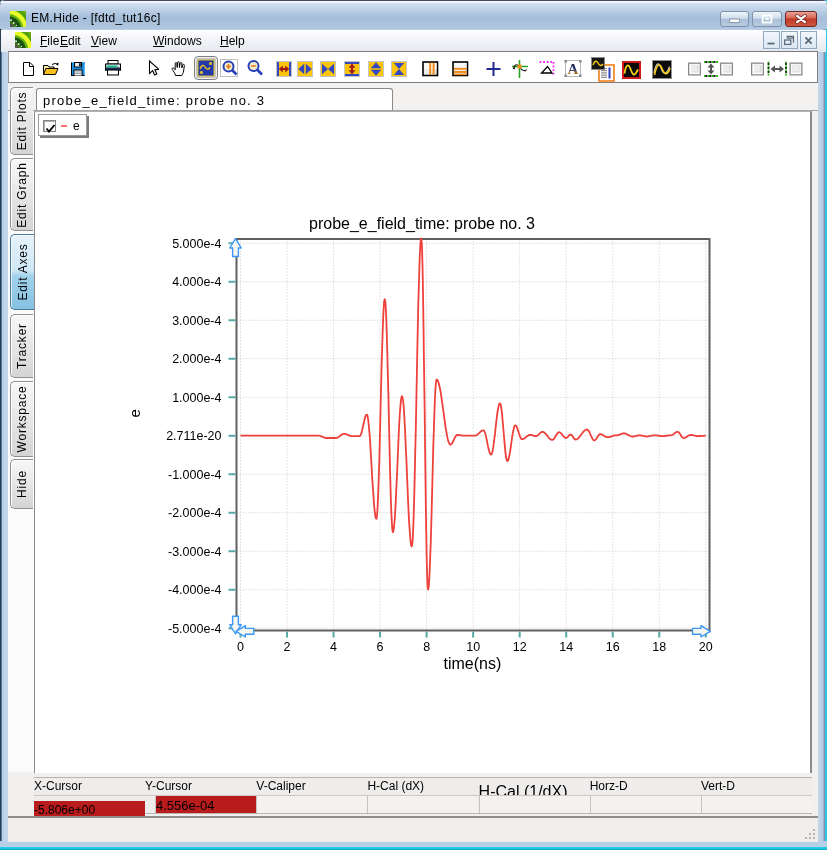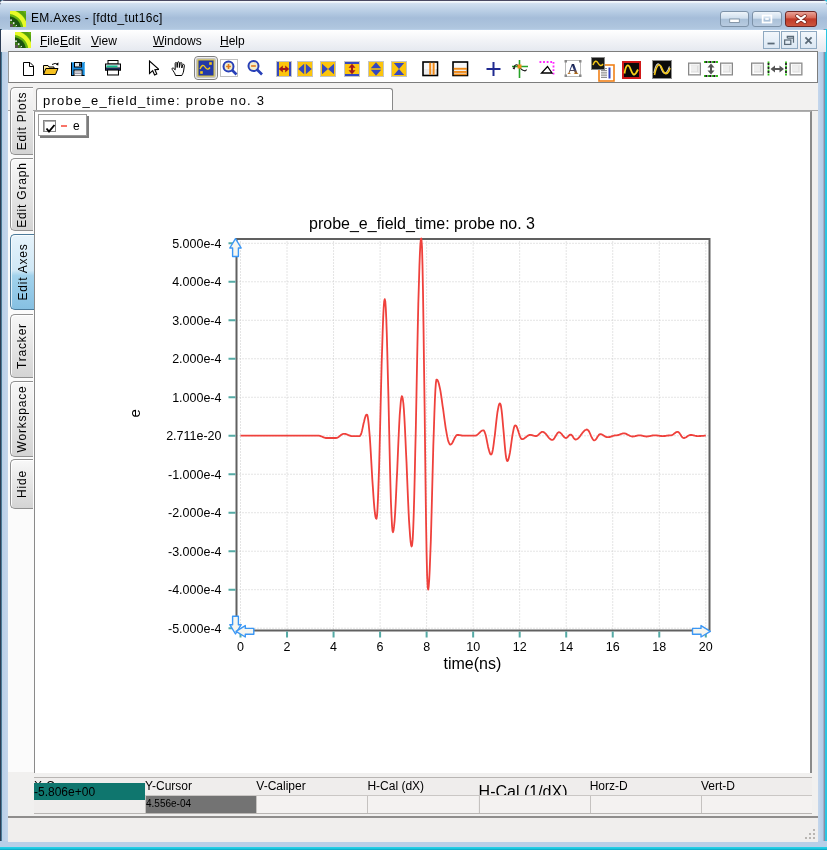--- a/index.html
+++ b/index.html
@@ -74,21 +74,21 @@
 <div class="abs" id="titlebar">
   <svg class="abs" style="left:10px;top:10px" width="16" height="16" viewBox="0 0 16 16">
       <rect width="16" height="16" fill="#68b411"></rect>
 <circle cx="-2" cy="18" r="21.5" fill="none" stroke="#55a00e" stroke-width="3"></circle>
 <circle cx="-2" cy="18" r="17.3" fill="none" stroke="#e8fa28" stroke-width="4.2"></circle>
 <circle cx="-2" cy="18" r="13" fill="#1b5410"></circle>
 <circle cx="-2" cy="18" r="7" fill="none" stroke="#3c7a14" stroke-width="2.5"></circle>
 <path d="M0.5 8.5 L6.5 15" stroke="#ffffff" stroke-width="1.6" stroke-dasharray="1.6,2.4"></path>
 <rect x="0" y="13" width="3" height="3" fill="#5a5452"></rect>
     </svg>
-  <div class="abs" id="title-text">EM.Axes - [fdtd_tut16c]</div>
+  <div class="abs" id="title-text">EM.Hide - [fdtd_tut16c]</div>
   <div class="abs winbtn" id="btn-min">
       <svg class="glyph" viewBox="0 0 29 16">
         <rect x="9" y="8" width="11" height="4" fill="#fff" stroke="#7a8da0" stroke-width="1"></rect>
       </svg>
     </div>
   <div class="abs winbtn" id="btn-max">
       <svg class="glyph" viewBox="0 0 30 16">
         <rect x="10" y="4" width="10" height="8" fill="none" stroke="#fff" stroke-width="2"></rect>
         <rect x="13" y="7" width="4" height="2" fill="#fff"></rect>
       </svg>
@@ -401,22 +401,22 @@
 <div class="abs" id="btable">
 <div style="position:absolute;left:0;top:0;width:778px;height:37px;background:#efedec;border-top:1px solid #b8b5b3;border-bottom:1px solid #b8b5b3"></div>
 <div class="tcell" style="left:0.0px;top:2px;width:111.1px;height:14px;font-size:12px">X-Cursor</div>
 <div class="tcell" style="left:111.1px;top:2px;width:111.1px;height:14px;font-size:12px">Y-Cursor</div>
 <div class="tcell" style="left:222.3px;top:2px;width:111.1px;height:14px;font-size:12px">V-Caliper</div>
 <div class="tcell" style="left:333.4px;top:2px;width:111.1px;height:14px;font-size:12px">H-Cal (dX)</div>
 <div class="tcell" style="left:444.6px;top:6px;width:111.1px;height:14px;font-size:16px">H-Cal (1/dX)</div>
 <div class="tcell" style="left:555.7px;top:2px;width:111.1px;height:14px;font-size:12px">Horz-D</div>
 <div class="tcell" style="left:666.9px;top:2px;width:111.1px;height:14px;font-size:12px">Vert-D</div>
 <div style="position:absolute;left:0;top:18px;width:778px;height:1px;background:#cac7c5"></div>
-<div class="tcell" style="left:0.0px;top:6px;width:111.1px;height:17px;background:#0f766e;font-size:12px;padding-top:2px">-5.806e+00</div>
-<div class="tcell" style="left:111px;top:19px;width:111.1px;height:17px;border-left:1px solid #c5c2c0;background:#737373;font-size:10px;padding-top:2px">4.556e-04</div>
+<div class="tcell" style="left:0.0px;top:24px;width:111.1px;height:17px;background:#b91c1c;font-size:12px;padding-top:2px">-5.806e+00</div>
+<div class="tcell" style="left:121px;top:19px;width:111.1px;height:17px;border-left:1px solid #c5c2c0;background:#b91c1c;font-size:13px;padding-top:2px">4.556e-04</div>
 <div class="tcell" style="left:222.3px;top:19px;width:111.1px;height:17px;border-left:1px solid #c5c2c0;background:#f4f2f1;font-size:12px;padding-top:2px"></div>
 <div class="tcell" style="left:333.4px;top:19px;width:111.1px;height:17px;border-left:1px solid #c5c2c0;background:#f4f2f1;font-size:12px;padding-top:2px"></div>
 <div class="tcell" style="left:444.6px;top:19px;width:111.1px;height:17px;border-left:1px solid #c5c2c0;background:#f4f2f1;font-size:12px;padding-top:2px"></div>
 <div class="tcell" style="left:555.7px;top:19px;width:111.1px;height:17px;border-left:1px solid #c5c2c0;background:#f4f2f1;font-size:12px;padding-top:2px"></div>
 <div class="tcell" style="left:666.9px;top:19px;width:111.1px;height:17px;border-left:1px solid #c5c2c0;background:#f4f2f1;font-size:12px;padding-top:2px"></div>
 </div>
 
 <div class="abs" id="statusbar">
   <svg class="abs" style="right:1px;bottom:1px" width="14" height="14" viewBox="0 0 14 14">
     <g fill="#b8b5b2">

